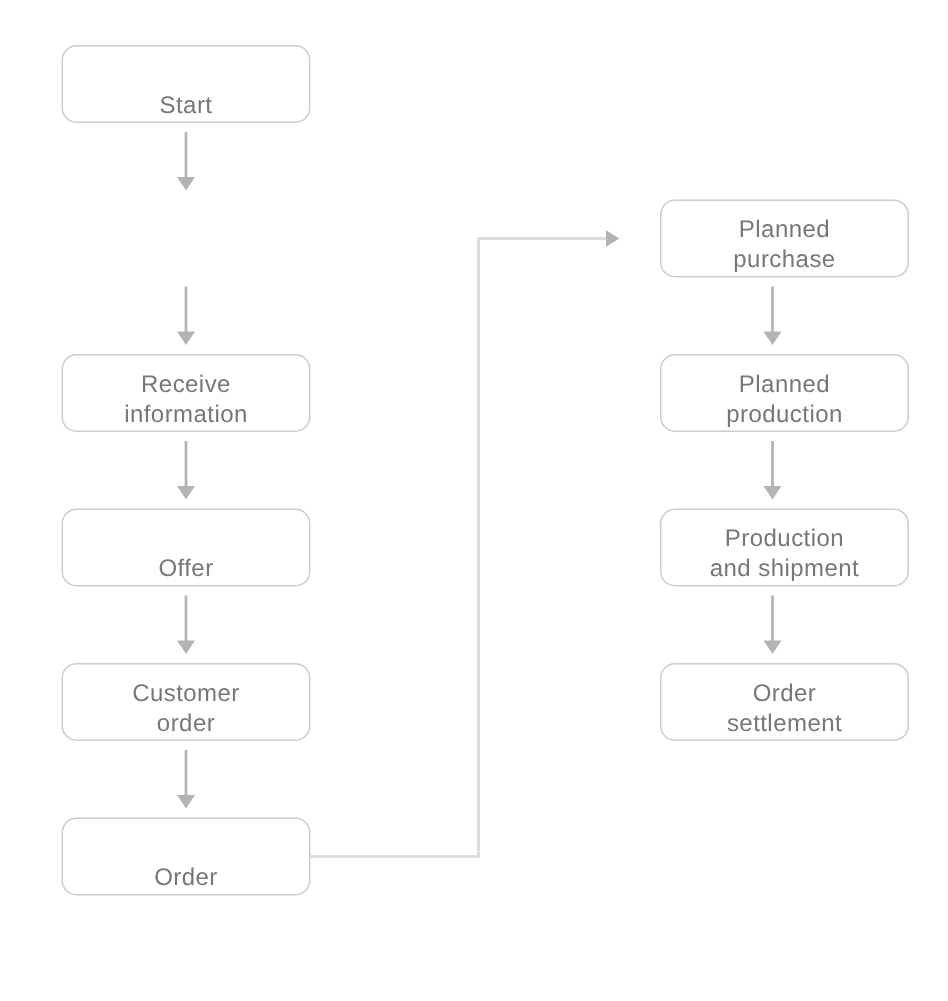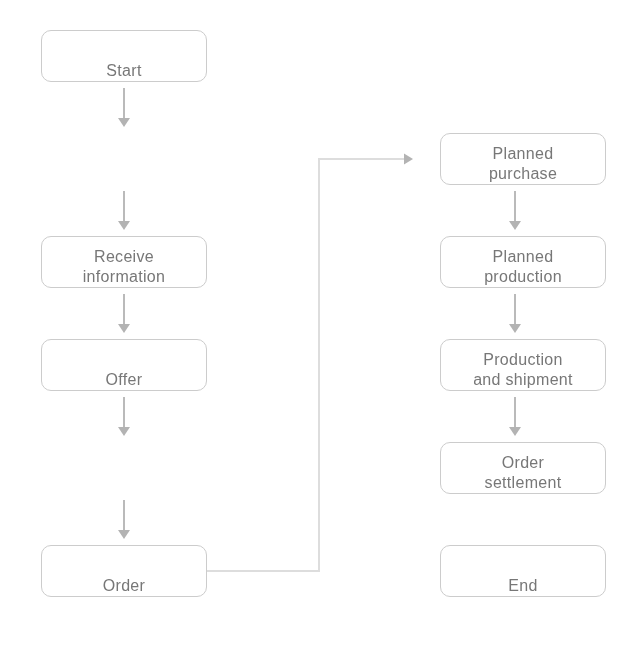--- a/index.html
+++ b/index.html
@@ -116,37 +116,38 @@
   <div class="node col-left row-0">
     <span class="label">Start</span>
   </div>
   <div class="node col-left row-2">
     <span class="label">Receive
 information</span>
   </div>
   <div class="node col-left row-3">
     <span class="label">Offer</span>
   </div>
+  <div class="node col-left row-4">
+    <span class="label">Customer
+order</span>
+  </div>
   <div class="node col-left row-5">
     <span class="label">Order</span>
   </div>
 
   <div class="node col-right row-1">
     <span class="label">Planned
 purchase</span>
   </div>
   <div class="node col-right row-2">
     <span class="label">Planned
 production</span>
   </div>
   <div class="node col-right row-3">
     <span class="label">Production
 and shipment</span>
   </div>
   <div class="node col-right row-4">
     <span class="label">Order
 settlement</span>
   </div>
-  <div class="node col-right row-5">
-    <span class="label">End</span>
-  </div>
 
 </div>
 
 </body></html>

